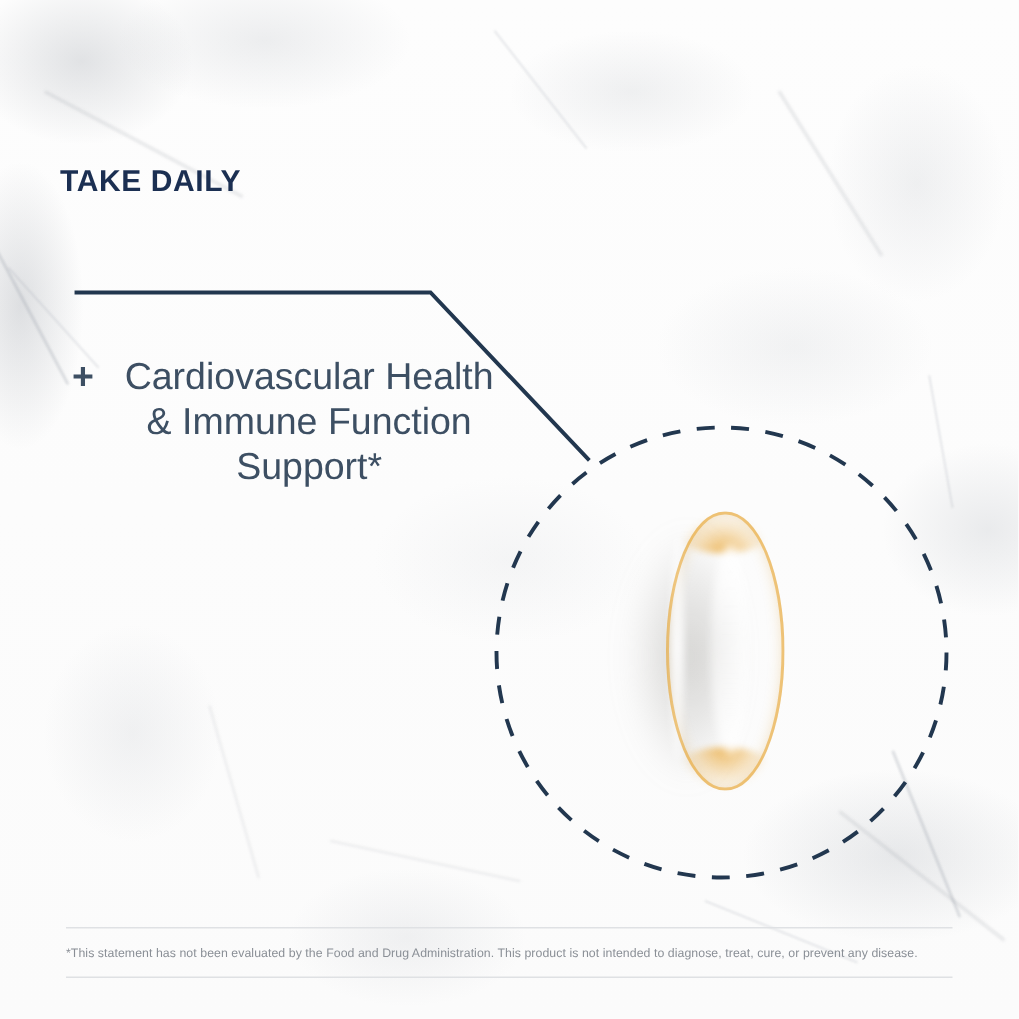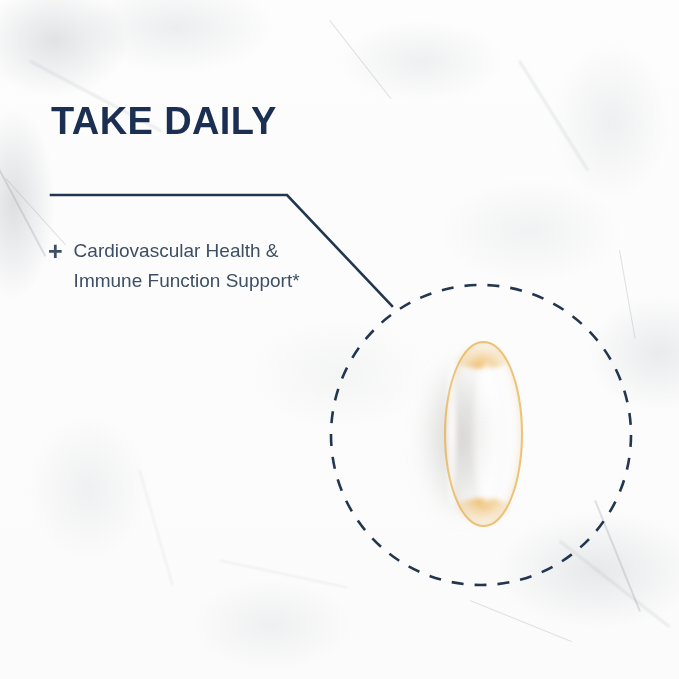--- a/index.html
+++ b/index.html
@@ -31,23 +31,23 @@
       radial-gradient(ellipse 120px 70px at 40% 92%, rgba(168,173,181,.15), rgba(168,173,181,0) 66%),
       radial-gradient(ellipse 90px 110px at 13% 72%, rgba(170,175,183,.15), rgba(170,175,183,0) 66%),
       radial-gradient(ellipse 130px 80px at 50% 55%, rgba(175,180,187,.10), rgba(175,180,187,0) 70%),
       linear-gradient(#fdfdfd,#fbfbfb);
   }
   .vein{position:absolute;background:rgba(150,156,165,.30);transform-origin:0 0;border-radius:2px;filter:blur(.6px);}
   .vein2{position:absolute;background:rgba(140,147,157,.22);transform-origin:0 0;border-radius:2px;filter:blur(1px);}
 
   
   .headline{
-    position:absolute;left:51px;top:104px;
+    position:absolute;left:40px;top:104px;
     color:#1b2f52;
-    font-size:38px;line-height:35px;
+    font-size:20px;line-height:35px;
     font-weight:bold;
     letter-spacing:.4px;
   }
   .headline .l2{display:block;}
 
   
   .connector{position:absolute;left:0;top:0;width:679px;height:679px;pointer-events:none;}
 
   
   .benefit{
@@ -55,23 +55,24 @@
     display:flex;align-items:flex-start;
     color:#3d4f63;
   }
   .plus{
     font-size:25px;line-height:30px;
     font-weight:600;
     margin-right:11px;
     color:#3d4f63;
   }
   .benefit-text{
-    font-size:19px;line-height:30px;
+    font-size:25px;line-height:30px;
     color:#3d4f63;
     max-width:265px;
+    text-align:center;
   }
 
   
   .capsule-shadow{
     position:absolute;left:417px;top:352px;
     width:72px;height:172px;
     border-radius:36px/86px;
     background:radial-gradient(ellipse at 60% 50%, rgba(150,148,143,.40), rgba(150,148,143,0) 70%);
     filter:blur(9px);
   }
@@ -175,14 +176,17 @@
     <div class="capsule-edge-light"></div>
     <div class="capsule-gloss"></div>
     <div class="capsule-rim"></div>
   </div>
 
   <div class="benefit">
     <span class="plus">+</span>
     <span class="benefit-text">Cardiovascular Health &amp; Immune Function Support*</span>
   </div>
 
+  <div class="disclaimer">
+    <span class="disclaimer-text">*This statement has not been evaluated by the Food and Drug Administration. This product is not intended to diagnose, treat, cure, or prevent any disease.</span>
+  </div>
 
 </div>
 
 </body></html>

